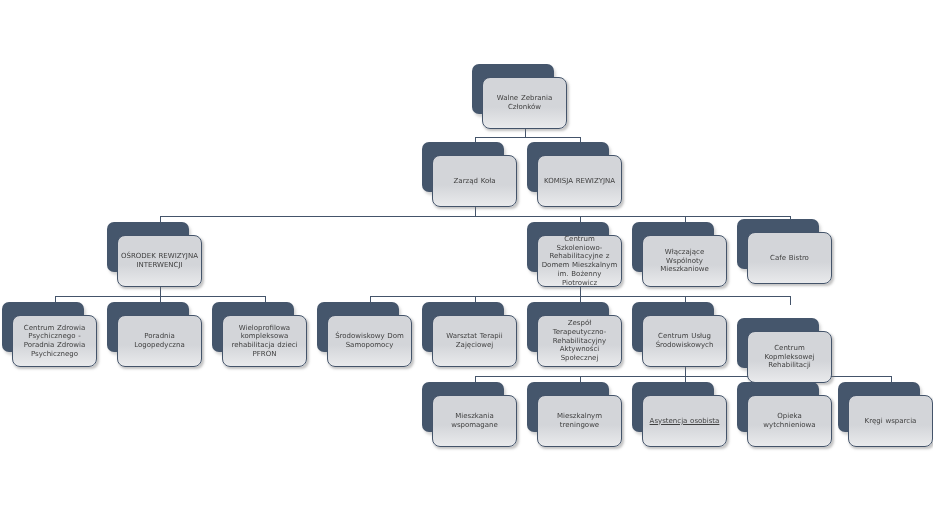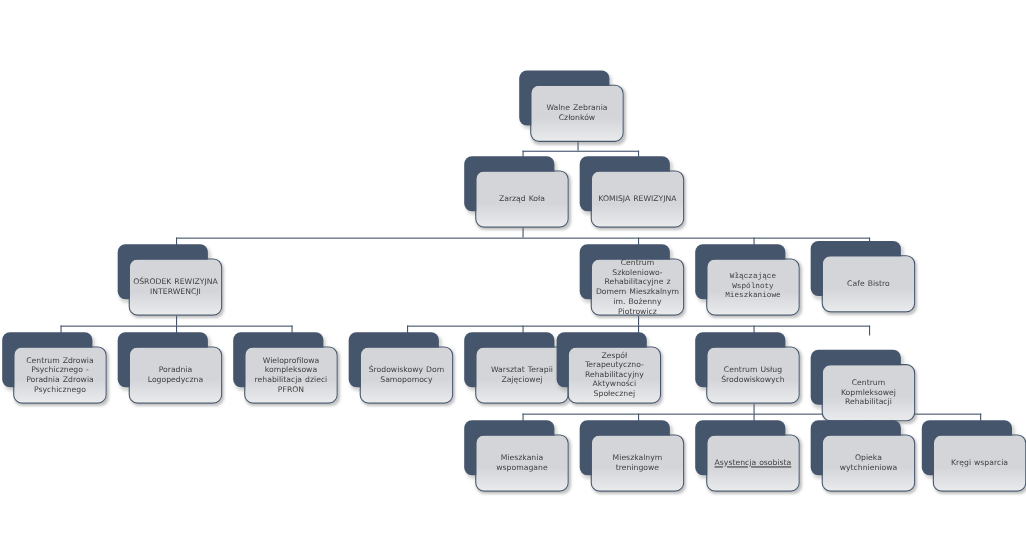--- a/index.html
+++ b/index.html
@@ -114,21 +114,21 @@
       </div>
     </div>
     <div class="node" style="left: 527px; top: 222px;">
       <div class="shadow" style="background: rgb(69, 86, 108);"></div>
       <div class="box" style="border-color: rgb(68, 84, 106); background: linear-gradient(rgb(211, 213, 217) 0%, rgb(211, 213, 217) 58%, rgb(233, 234, 236) 100%);">
         <div class="label" style="color: rgb(64, 64, 64);">Centrum Szkoleniowo-Rehabilitacyjne z Domem Mieszkalnym im. Bożenny Piotrowicz</div>
       </div>
     </div>
     <div class="node" style="left: 632px; top: 222px;">
       <div class="shadow" style="background: rgb(69, 86, 108);"></div>
-      <div class="box" style="border-color: rgb(68, 84, 106); background: linear-gradient(rgb(211, 213, 217) 0%, rgb(211, 213, 217) 58%, rgb(233, 234, 236) 100%); font-family: Liberation Mono, monospace;">
+      <div class="box" style="border-color: rgb(68, 84, 106); background: linear-gradient(rgb(211, 213, 217) 0%, rgb(211, 213, 217) 58%, rgb(233, 234, 236) 100%);">
         <div class="label" style="color: rgb(64, 64, 64);">Włączające Wspólnoty Mieszkaniowe</div>
       </div>
     </div>
     <div class="node" style="left: 737px; top: 219px;">
       <div class="shadow" style="background: rgb(69, 86, 108);"></div>
       <div class="box" style="border-color: rgb(68, 84, 106); background: linear-gradient(rgb(211, 213, 217) 0%, rgb(211, 213, 217) 58%, rgb(233, 234, 236) 100%);">
         <div class="label" style="color: rgb(64, 64, 64);">Cafe Bistro</div>
       </div>
     </div>
     <div class="node" style="left: 2px; top: 302px;">
@@ -154,21 +154,21 @@
       <div class="box" style="border-color: rgb(68, 84, 106); background: linear-gradient(rgb(211, 213, 217) 0%, rgb(211, 213, 217) 58%, rgb(233, 234, 236) 100%);">
         <div class="label" style="color: rgb(64, 64, 64);">Środowiskowy Dom Samopomocy</div>
       </div>
     </div>
     <div class="node" style="left: 422px; top: 302px;">
       <div class="shadow" style="background: rgb(69, 86, 108);"></div>
       <div class="box" style="border-color: rgb(68, 84, 106); background: linear-gradient(rgb(211, 213, 217) 0%, rgb(211, 213, 217) 58%, rgb(233, 234, 236) 100%);">
         <div class="label" style="color: rgb(64, 64, 64);">Warsztat Terapii Zajęciowej</div>
       </div>
     </div>
-    <div class="node" style="left: 506px; top: 302px; padding-left: 27px;">
+    <div class="node" style="left: 527px; top: 302px; padding-left: 27px;">
       <div class="shadow" style="background: rgb(69, 86, 108);"></div>
       <div class="box" style="border-color: rgb(68, 84, 106); background: linear-gradient(rgb(211, 213, 217) 0%, rgb(211, 213, 217) 58%, rgb(233, 234, 236) 100%);">
         <div class="label" style="color: rgb(64, 64, 64);">Zespół Terapeutyczno-Rehabilitacyjny Aktywności Społecznej</div>
       </div>
     </div>
     <div class="node" style="left: 632px; top: 302px;">
       <div class="shadow" style="background: rgb(69, 86, 108);"></div>
       <div class="box" style="border-color: rgb(68, 84, 106); background: linear-gradient(rgb(211, 213, 217) 0%, rgb(211, 213, 217) 58%, rgb(233, 234, 236) 100%);">
         <div class="label" style="color: rgb(64, 64, 64);">Centrum Usług Środowiskowych</div>
       </div>

